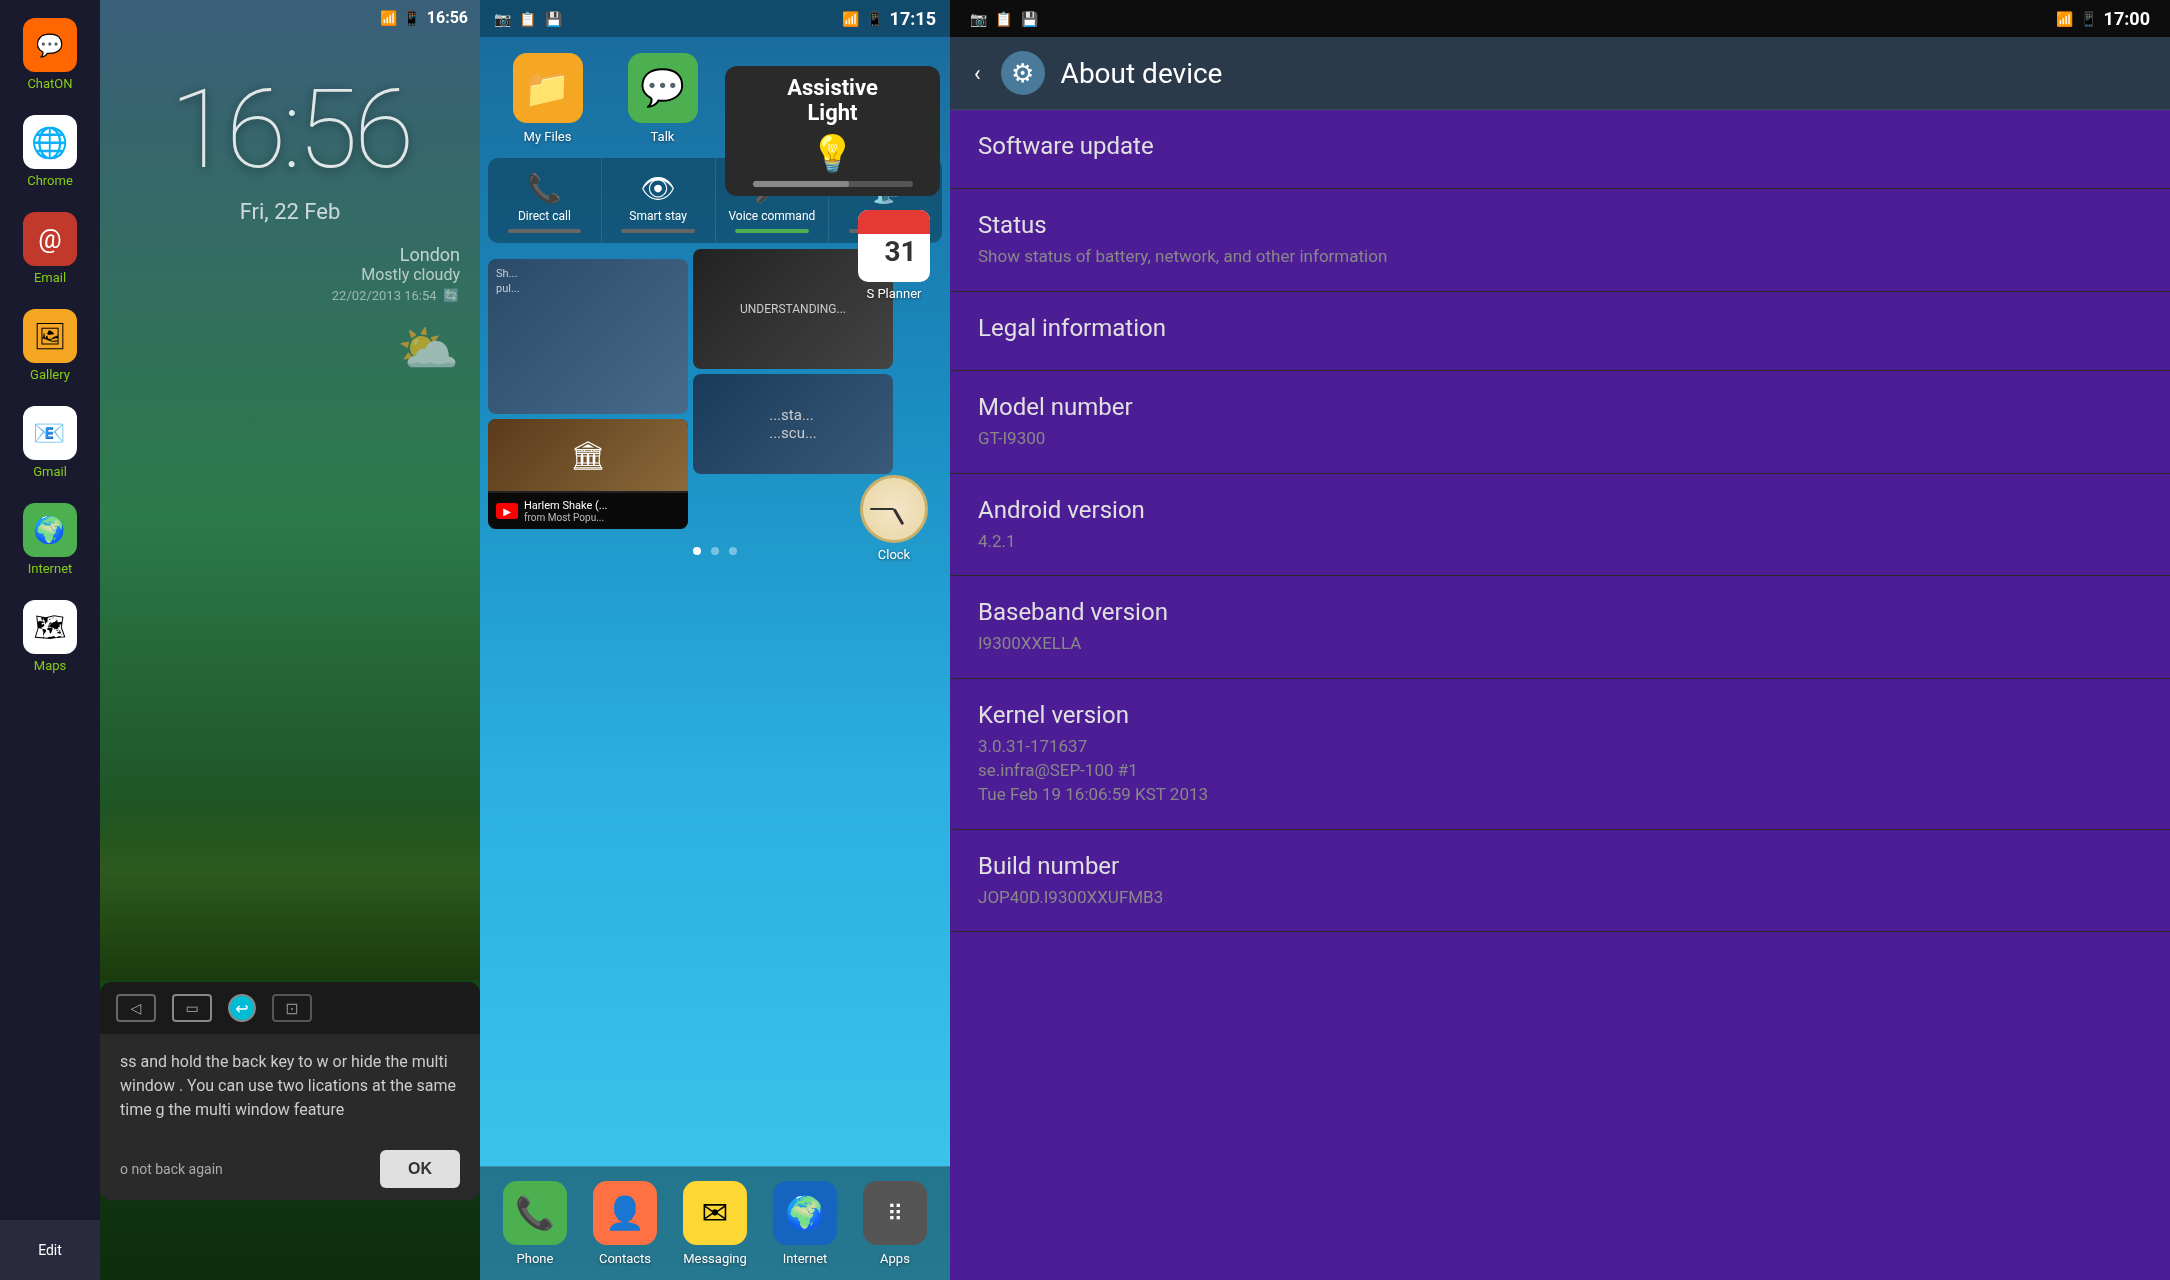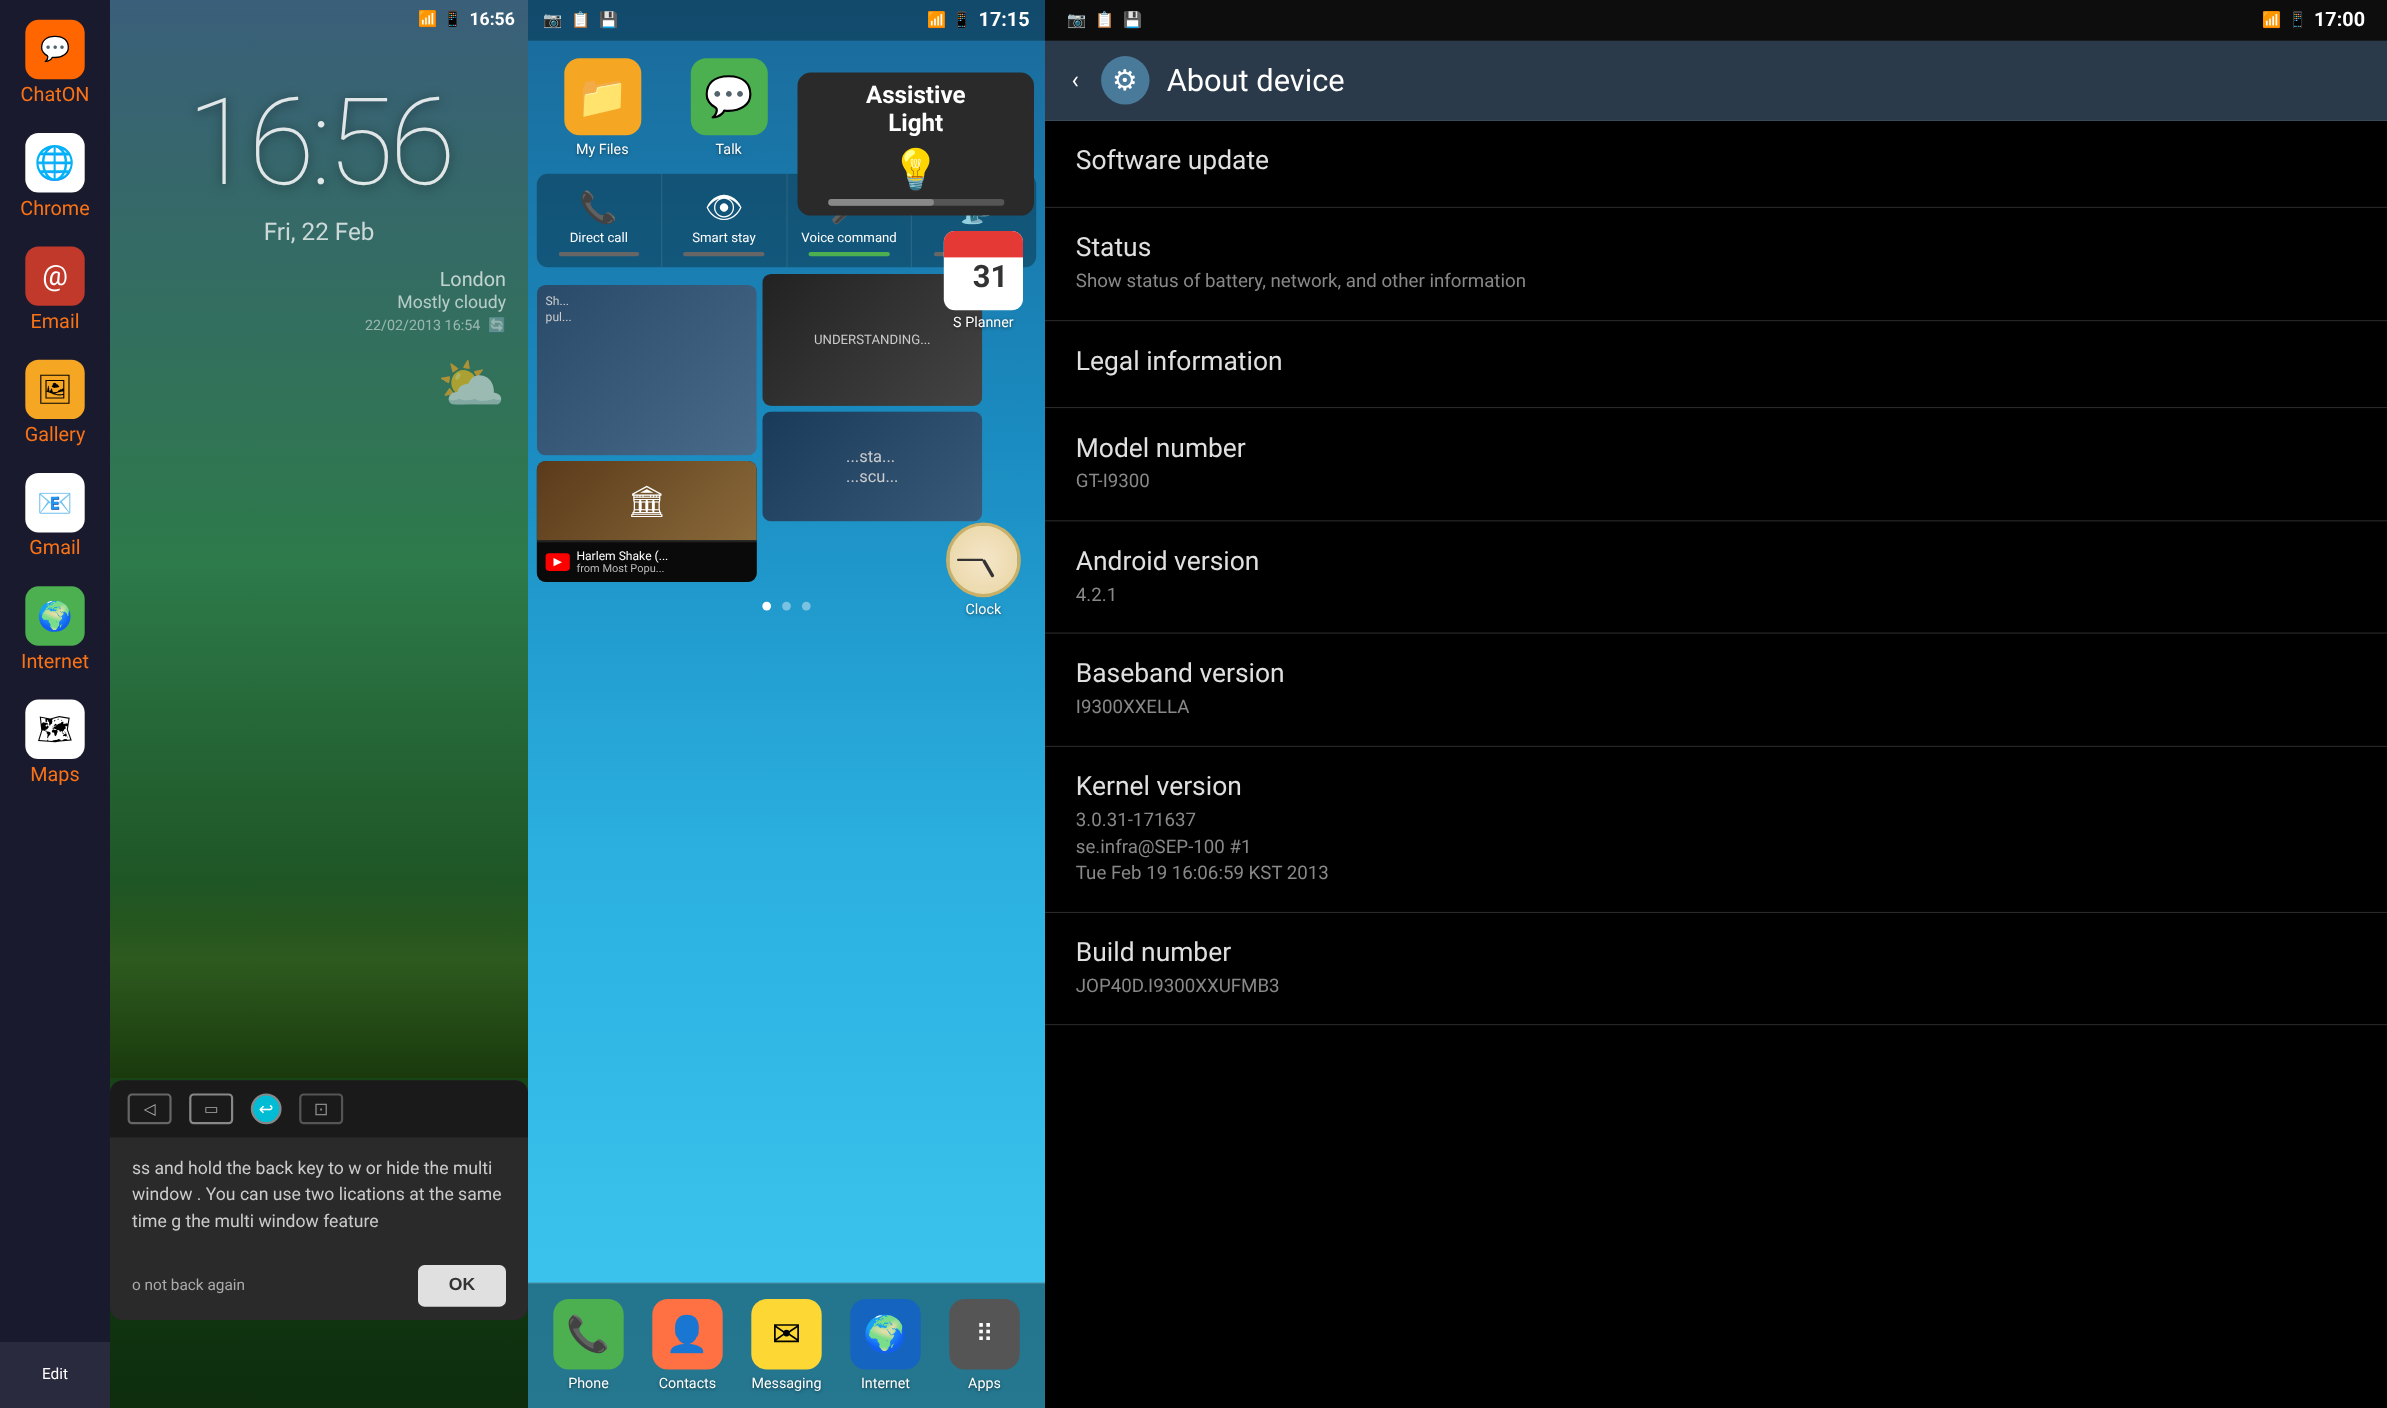--- a/index.html
+++ b/index.html
@@ -47,22 +47,22 @@
       width: 54px;
       height: 54px;
       border-radius: 12px;
       display: flex;
       align-items: center;
       justify-content: center;
       font-size: 26px;
       margin-bottom: 4px;
     }
     .sidebar-label {
-      color: #f97316;
-      font-size: 18px;
+      color: #84cc16;
+      font-size: 13px;
       text-align: center;
     }
     .icon-chaton { background: #ff6600; }
 
     .sidebar-edit {
       position: absolute;
       bottom: 0;
       left: 0;
       width: 100px;
       height: 60px;
@@ -506,21 +506,21 @@
       color: #fff;
     }
     .settings-title {
       color: #fff;
       font-size: 28px;
       font-weight: normal;
     }
     .settings-list {
       flex: 1;
       overflow-y: auto;
-      background: #000000;
+      background: #4c1d95;
     }
     .settings-item {
       padding: 22px 28px;
       border-bottom: 1px solid #2a2a2a;
       cursor: pointer;
     }
     .settings-item-title {
       color: #e0e0e0;
       font-size: 24px;
       font-weight: normal;

